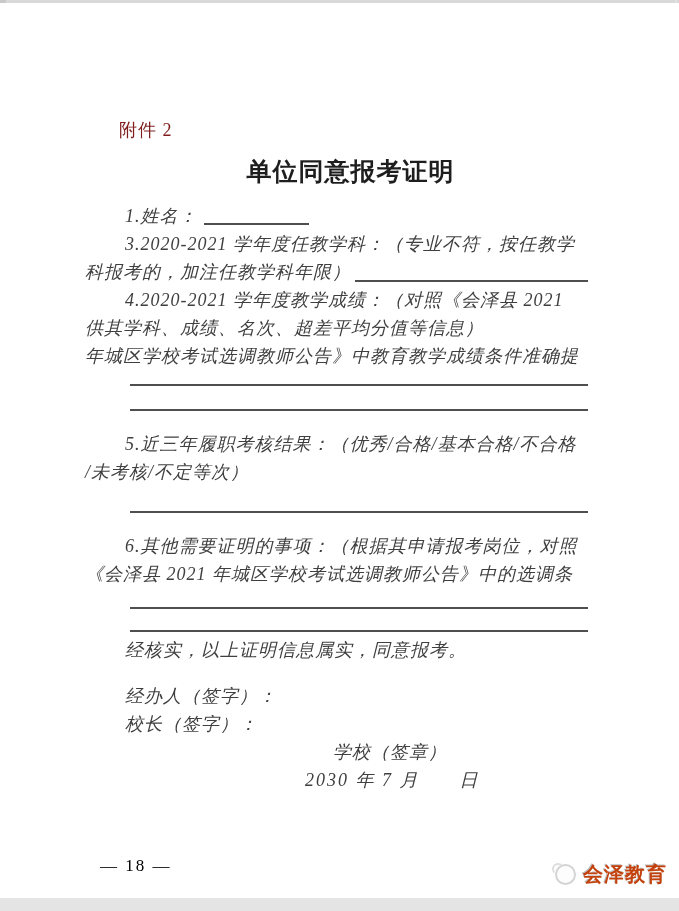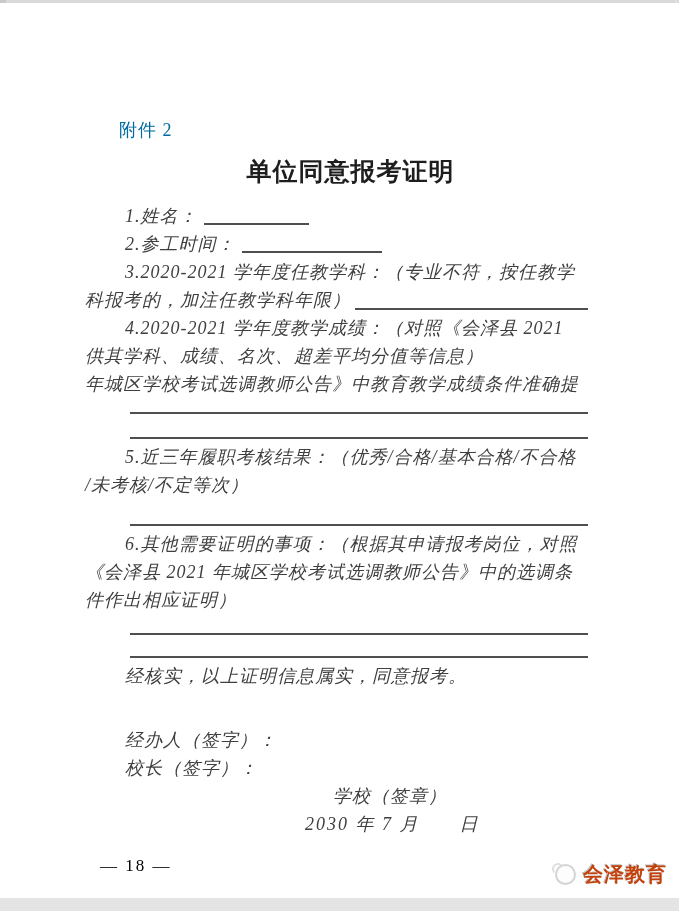--- a/index.html
+++ b/index.html
@@ -12,21 +12,21 @@
   }
   .edge-top    { position:absolute; top:0; left:0; width:679px; height:3px; background:#d9d9d9; }
   .edge-bottom { position:absolute; bottom:0; left:0; width:679px; height:13px; background:#e4e4e4; }
   .edge-right  { position:absolute; top:0; right:2px; width:2px; height:898px; background:#e0e0e0; }
   .corner-tl   { position:absolute; top:0; left:0; width:6px; height:6px; background:#c9c9c9; }
 
   .page { position:absolute; top:3px; left:0; width:677px; height:895px; background:#fff; color:#3f3f3f; }
 
   .attachment {
     margin:115px 0 0 119px;
-    font-size:18px; letter-spacing:1px; color:#0369a1;
+    font-size:18px; letter-spacing:1px; color:#7f1d1d;
   }
   .title {
     text-align:center; margin-top:13px;
     font-family:"Liberation Sans","DejaVu Sans",sans-serif;
     font-weight:bold; font-size:25px; letter-spacing:1px; color:#1e1e1e;padding-left:24px;
   }
 
   .body { margin:14px 89px 0 85px;font-style:italic; }
   .line {
     font-size:18px; letter-spacing:1px; line-height:28px; height:28px;
@@ -42,22 +42,22 @@
   .uline.w140 { width:140px; }
   .tailfill { flex:1; border-bottom:2px solid #4f4f4f; height:24px; margin-left:4px; }
 
   .fill-row { margin-left:45px; border-bottom:2px solid #4f4f4f; }
   .fr-a { height:16px; }
   .fr-b { height:25px; }
   .fr-c { height:27px; }
   .fr-d { height:21px; }
   .fr-e { height:23px; }
   .mt4  { margin-top:4px; }
-  .mt6  { margin-top:4px; }
-  .mt26 { margin-top:36px; }
+  .mt6  { margin-top:19px; }
+  .mt26 { margin-top:18px; }
 
   .sig-seal { margin-left:248px; }
   .sig-date { margin-left:220px; letter-spacing:2px; }
 
   .page-number {
     position:absolute; left:100px; top:853px;
     font-size:17px; letter-spacing:2px; color:#000000;
   }
   .watermark {
     position:absolute; right:10px; top:858px;
@@ -90,23 +90,20 @@
   <div class="attachment">附件 2</div>
 
   <h1 class="title">单位同意报考证明</h1>
 
   <div class="body">
 
     <div class="line indent">
       <span>1.姓名：</span><span class="uline w105"></span>
     </div>
 
-    <div class="line indent">
-      <span>2.参工时间：</span><span class="uline w140"></span>
-    </div>
 
     <div class="line indent">3.2020-2021 学年度任教学科：（专业不符，按任教学</div>
     <div class="line flexline">
       <span>科报考的，加注任教学科年限）</span>
       <span class="tailfill"></span>
     </div>
 
     <div class="line indent">4.2020-2021 学年度教学成绩：（对照《会泽县 2021</div>
     <div class="line">供其学科、成绩、名次、超差平均分值等信息）</div>
     <div class="line">年城区学校考试选调教师公告》中教育教学成绩条件准确提</div>
@@ -114,21 +111,20 @@
     <div class="fill-row fr-a"></div>
     <div class="fill-row fr-b"></div>
 
     <div class="line indent mt6">5.近三年履职考核结果：（优秀/合格/基本合格/不合格</div>
     <div class="line">/未考核/不定等次）</div>
 
     <div class="fill-row fr-c"></div>
 
     <div class="line indent mt6">6.其他需要证明的事项：（根据其申请报考岗位，对照</div>
     <div class="line">《会泽县 2021 年城区学校考试选调教师公告》中的选调条</div>
-    <div class="line">件作出相应证明）</div>
 
     <div class="fill-row fr-d"></div>
     <div class="fill-row fr-e"></div>
 
     <div class="line indent mt4">经核实，以上证明信息属实，同意报考。</div>
 
     <div class="line indent mt26">经办人（签字）：</div>
     <div class="line indent">校长（签字）：</div>
 
     <div class="line sig-seal">学校（签章）</div>

